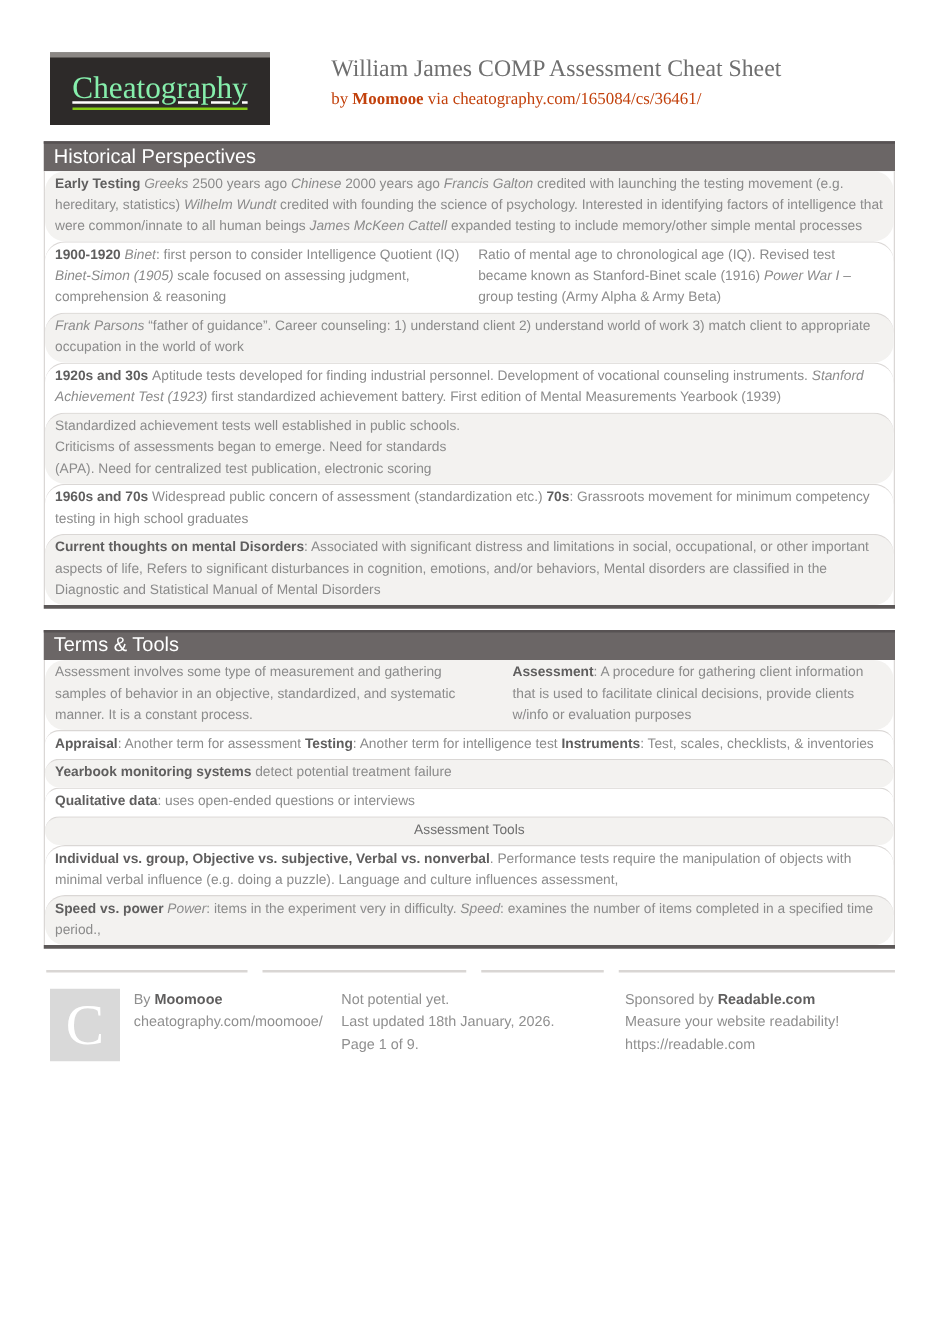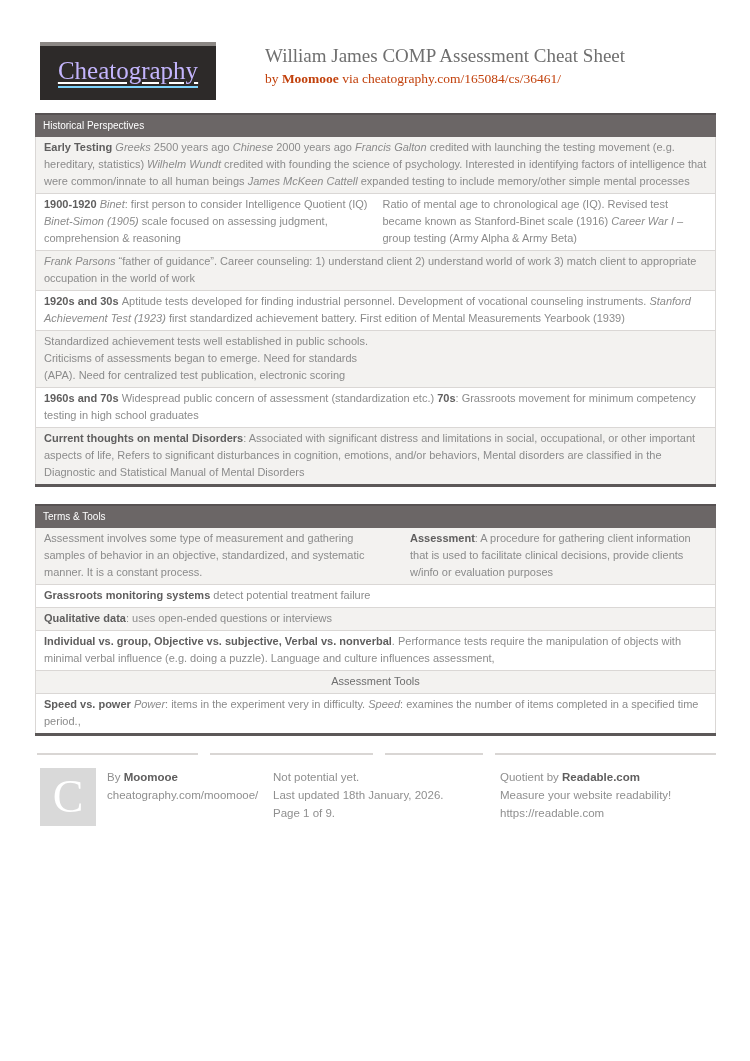--- a/index.html
+++ b/index.html
@@ -6,39 +6,39 @@
   html, body { width: 750px; height: 1061px; background: #ffffff; overflow: hidden; }
   body { font-family: "Liberation Sans", sans-serif; color: #8b8b8b; position: relative; }
 
   
   .header { display: flex; margin: 42px 34px 0 40px; gap: 13px; }
   .logo-box {
     width: 176px; height: 58px; background: #2d2a29; border-top: 4px solid #8b8784;
     display: flex; align-items: center; justify-content: center; flex: 0 0 auto;
   }
   .logo-text {
-    font-family: "Liberation Serif", serif; font-size: 25px; color: #c4b5fd;
+    font-family: "Liberation Serif", serif; font-size: 25px; color: #86efac;
     text-decoration: underline; text-decoration-color: #ffffff; text-underline-offset: 3px;
-    border-bottom: 2px solid #7dd3fc; padding-bottom: 3px; line-height: 1;
+    border-bottom: 2px solid #84cc16; padding-bottom: 3px; line-height: 1;
   }
   .title-block { padding-top: 3px; margin-left: 36px; }
   .page-title { font-family: "Liberation Serif", serif; font-size: 19px; font-weight: 400; color: #6f6f6f; line-height: 1.2; }
   .byline { font-family: "Liberation Serif", serif; font-size: 13.5px; color: #c2410c; margin-top: 3px; }
   .byline .author { font-weight: 700; }
   .byline a, .f-link { color: inherit; text-decoration: none; }
 
   
   .sections { margin: 13px 34px 0 35px; }
   .section { margin-bottom: 17px; }
   .sec-header {
     background: #6b6666; border-top: 2px solid #575253; color: #ffffff;
-    font-size: 10px; padding: 3px 8px 4px 8px; line-height: 15px;
+    font-size: 16px; padding: 3px 8px 4px 8px; line-height: 15px;
   }
   .sec-body { border-left: 1px solid #dad7d5; border-right: 1px solid #dad7d5; background: #fff; }
-  .row { padding: 2px 8px 3px 8px; font-size: 11px; line-height: 17px; border-top: 1px solid #dad7d5; }
+  .row { padding: 2px 8px 3px 8px; font-size: 11px; line-height: 17px; border-top: 1px solid #dad7d5; border-radius: 16px; }
   .sec-body .row:first-child { border-top: none; }
   .sec-body .row:nth-child(odd) { background: #f3f2f0; }
   .row .b { font-weight: 700; color: #5f5e5e; }
   .row .i { font-style: italic; }
   .row.subheader { text-align: center; color: #6e6e6e; }
   .row.cols { display: grid; column-gap: 14px; }
   .split-half { grid-template-columns: 1fr 1fr; }
   .split-wide-left { grid-template-columns: 352px 1fr; }
   .sec-bottom { height: 3px; background: #5c5858; }
 
@@ -73,47 +73,48 @@
   </div>
 </div>
 
 <div class="sections">
     <section class="section">
       <div class="sec-header">Historical Perspectives</div>
       <div class="sec-body">
         <div class="row"><span class="b">Early Testing </span><span class="i">Greeks </span><span>2500 years ago </span><span class="i">Chinese </span><span>2000 years ago </span><span class="i">Francis Galton </span><span>credited with launching the testing movement (e.g. hereditary, statistics) </span><span class="i">Wilhelm Wundt </span><span>credited with founding the science of psychology. Interested in identifying factors of intelligence that were common/innate to all human beings </span><span class="i">James McKeen Cattell </span><span>expanded testing to include memory/other simple mental processes</span></div>
         <div class="row cols split-half">
           <div class="cell"><span class="b">1900-1920 </span><span class="i">Binet</span><span>: first person to consider Intelligence Quotient (IQ) </span><span class="i">Binet-Simon (1905) </span><span>scale focused on assessing judgment, comprehension &amp; reasoning</span></div>
-          <div class="cell"><span>Ratio of mental age to chronological age (IQ). Revised test became known as Stanford-Binet scale (1916) </span><span class="i">Career War I </span><span>– group testing (Army Alpha &amp; Army Beta)</span></div>
+          <div class="cell"><span>Ratio of mental age to chronological age (IQ). Revised test became known as Stanford-Binet scale (1916) </span><span class="i">Power War I </span><span>– group testing (Army Alpha &amp; Army Beta)</span></div>
         </div>
         <div class="row"><span class="i">Frank Parsons </span><span>“father of guidance”. Career counseling: 1) understand client 2) understand world of work 3) match client to appropriate occupation in the world of work</span></div>
         <div class="row"><span class="b">1920s and 30s </span><span>Aptitude tests developed for finding industrial personnel. Development of vocational counseling instruments. </span><span class="i">Stanford Achievement Test (1923) </span><span>first standardized achievement battery. First edition of Mental Measurements Yearbook (1939)</span></div>
         <div class="row cols split-half">
           <div class="cell"><span>Standardized achievement tests well established in public schools. Criticisms of assessments began to emerge. Need for standards (APA). Need for centralized test publication, electronic scoring</span></div>
         </div>
         <div class="row"><span class="b">1960s and 70s </span><span>Widespread public concern of assessment (standardization etc.) </span><span class="b">70s</span><span>: Grassroots movement for minimum competency testing in high school graduates</span></div>
         <div class="row"><span class="b">Current thoughts on mental Disorders</span><span>: Associated with significant distress and limitations in social, occupational, or other important aspects of life, Refers to significant disturbances in cognition, emotions, and/or behaviors, Mental disorders are classified in the Diagnostic and Statistical Manual of Mental Disorders</span></div>
       </div>
       <div class="sec-bottom"></div>
     </section>
     <section class="section">
       <div class="sec-header">Terms &amp; Tools</div>
       <div class="sec-body">
         <div class="row cols split-wide-left">
           <div class="cell"><span>Assessment involves some type of measurement and gathering samples of behavior in an objective, standardized, and systematic manner. It is a constant process.</span></div>
           <div class="cell"><span class="b">Assessment</span><span>: A procedure for gathering client information that is used to facilitate clinical decisions, provide clients w/info or evaluation purposes</span></div>
         </div>
+        <div class="row"><span class="b">Appraisal</span><span>: Another term for assessment </span><span class="b">Testing</span><span>: Another term for intelligence test </span><span class="b">Instruments</span><span>: Test, scales, checklists, &amp; inventories</span></div>
         <div class="row cols split-wide-left">
-          <div class="cell"><span class="b">Grassroots monitoring systems</span><span> detect potential treatment failure</span></div>
+          <div class="cell"><span class="b">Yearbook monitoring systems</span><span> detect potential treatment failure</span></div>
         </div>
         <div class="row cols split-wide-left">
           <div class="cell"><span class="b">Qualitative data</span><span>: uses open-ended questions or interviews</span></div>
         </div>
+        <div class="row subheader">Assessment Tools</div>
         <div class="row"><span class="b">Individual vs. group, Objective vs. subjective, Verbal vs. nonverbal</span><span>. Performance tests require the manipulation of objects with minimal verbal influence (e.g. doing a puzzle). Language and culture influences assessment,</span></div>
-        <div class="row subheader">Assessment Tools</div>
         <div class="row"><span class="b">Speed vs. power </span><span class="i">Power</span><span>: items in the experiment very in difficulty. </span><span class="i">Speed</span><span>: examines the number of items completed in a specified time period.,</span></div>
       </div>
       <div class="sec-bottom"></div>
     </section>
   </div>
 
 <div class="footer">
   <div class="f-rules">
       <span></span>
       <span></span>
@@ -129,18 +130,18 @@
         <div><span>By </span><span class="b">Moomooe</span></div>
         <a href="#" class="f-link">cheatography.com/moomooe/</a>
       </div>
     </div>
     <div class="f-col">
       <div>Not potential yet.</div>
       <div>Last updated 18th January, 2026.</div>
       <div>Page 1 of 9.</div>
     </div>
     <div class="f-col">
-      <div><span>Quotient by </span><span class="b">Readable.com</span></div>
+      <div><span>Sponsored by </span><span class="b">Readable.com</span></div>
       <div>Measure your website readability!</div>
       <a href="#" class="f-link">https://readable.com</a>
     </div>
   </div>
 </div>
 
 </body></html>

